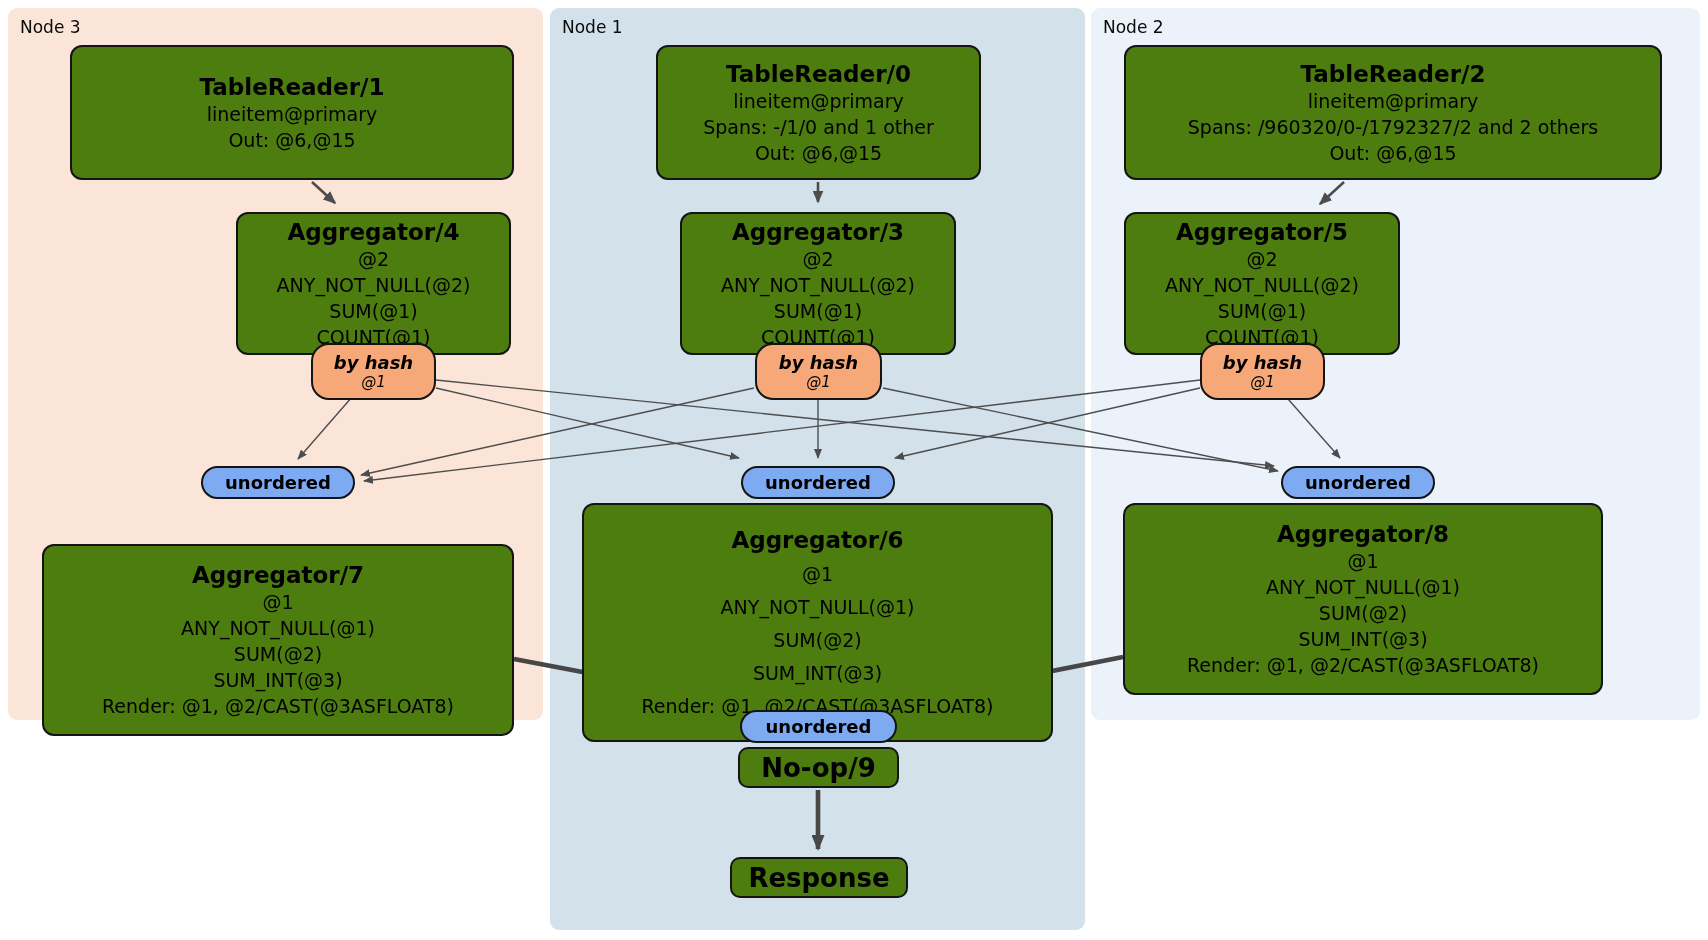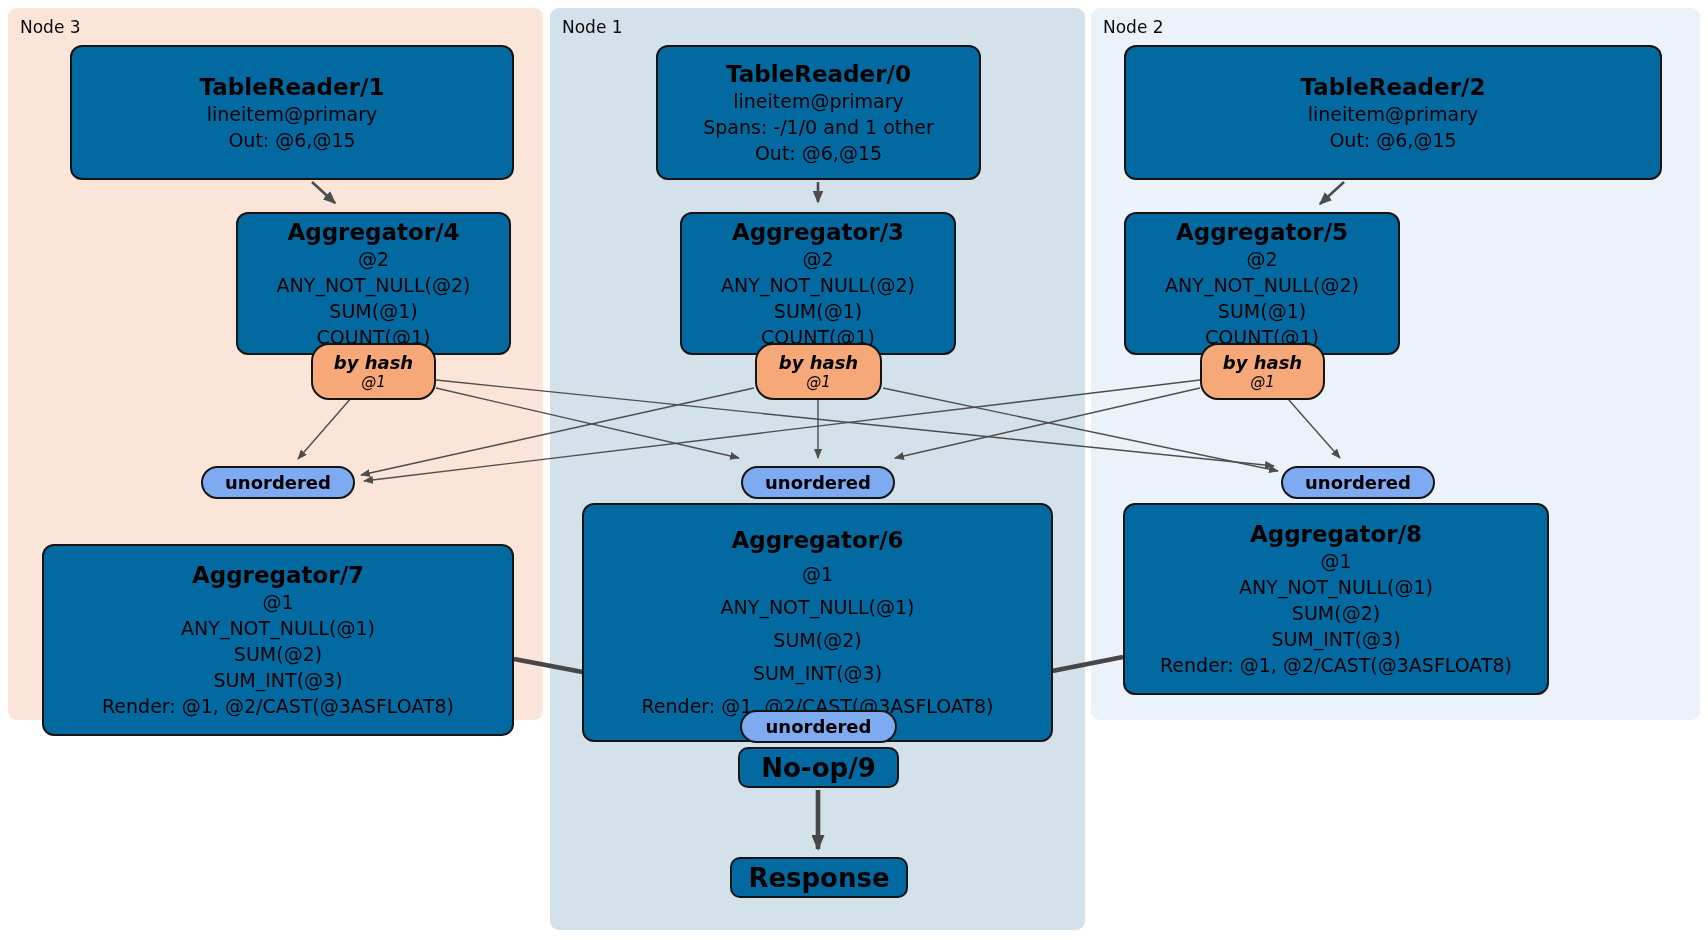--- a/index.html
+++ b/index.html
@@ -7,21 +7,21 @@
     position:relative;width:1708px;height:940px;background:#ffffff;overflow:hidden;
     font-family:"DejaVu Sans",sans-serif;color:#000;
   }
   .panel{position:absolute;border-radius:9px;}
   .panel-n3{left:8px;top:8px;width:535px;height:712px;background:#fbe4d8;}
   .panel-n1{left:550px;top:8px;width:535px;height:922px;background:#d2e1ea;}
   .panel-n2{left:1091px;top:8px;width:609px;height:712px;background:#ecf2fa;}
   .panel-label{position:absolute;top:9px;left:12px;font-size:17px;color:#0a0a0a;}
   .edges{position:absolute;left:0;top:0;pointer-events:none;}
   .node-box{
-    position:absolute;background:#0369a1;border:2px solid #141414;border-radius:12px;
+    position:absolute;background:#4d7c0f;border:2px solid #141414;border-radius:12px;
     display:flex;flex-direction:column;align-items:center;justify-content:center;
     text-align:center;box-sizing:border-box;
   }
   .proc-title{font-size:23px;font-weight:bold;line-height:28px;white-space:nowrap;}
   .proc-line{font-size:19px;line-height:26px;white-space:nowrap;}
   .router{
     position:absolute;background:#f6a878;border:2px solid #141414;border-radius:18px;
     display:flex;flex-direction:column;align-items:center;justify-content:center;
     text-align:center;box-sizing:border-box;font-style:italic;
   }
@@ -96,20 +96,21 @@
   </div>
   <div class="node-box" style="left:656px;top:45px;width:325px;height:135px;">
     <div class="proc-title">TableReader/0</div>
     <div class="proc-line">lineitem@primary</div>
     <div class="proc-line">Spans: -/1/0 and 1 other</div>
     <div class="proc-line">Out: @6,@15</div>
   </div>
   <div class="node-box" style="left:1124px;top:45px;width:538px;height:135px;">
     <div class="proc-title">TableReader/2</div>
     <div class="proc-line">lineitem@primary</div>
+    <div class="proc-line">Spans: /960320/0-/1792327/2 and 2 others</div>
     <div class="proc-line">Out: @6,@15</div>
   </div>
 
   <div class="node-box" style="left:236px;top:212px;width:275px;height:143px;">
     <div class="proc-title">Aggregator/4</div>
     <div class="proc-line">@2</div>
     <div class="proc-line">ANY_NOT_NULL(@2)</div>
     <div class="proc-line">SUM(@1)</div>
     <div class="proc-line">COUNT(@1)</div>
   </div>
@@ -160,21 +161,21 @@
     <div class="proc-line">Render: @1, @2/CAST(@3ASFLOAT8)</div>
   </div>
   <div class="node-box" style="left:582px;top:503px;width:471px;height:239px;gap:7px;">
     <div class="proc-title">Aggregator/6</div>
     <div class="proc-line">@1</div>
     <div class="proc-line">ANY_NOT_NULL(@1)</div>
     <div class="proc-line">SUM(@2)</div>
     <div class="proc-line">SUM_INT(@3)</div>
     <div class="proc-line">Render: @1, @2/CAST(@3ASFLOAT8)</div>
   </div>
-  <div class="node-box" style="left:1123px;top:503px;width:426px;height:192px;">
+  <div class="node-box" style="left:1123px;top:503px;width:480px;height:192px;">
     <div class="proc-title">Aggregator/8</div>
     <div class="proc-line">@1</div>
     <div class="proc-line">ANY_NOT_NULL(@1)</div>
     <div class="proc-line">SUM(@2)</div>
     <div class="proc-line">SUM_INT(@3)</div>
     <div class="proc-line">Render: @1, @2/CAST(@3ASFLOAT8)</div>
   </div>
 
   <div class="sync" style="left:740px;top:710px;width:157px;height:33px;">
     <span>unordered</span>

